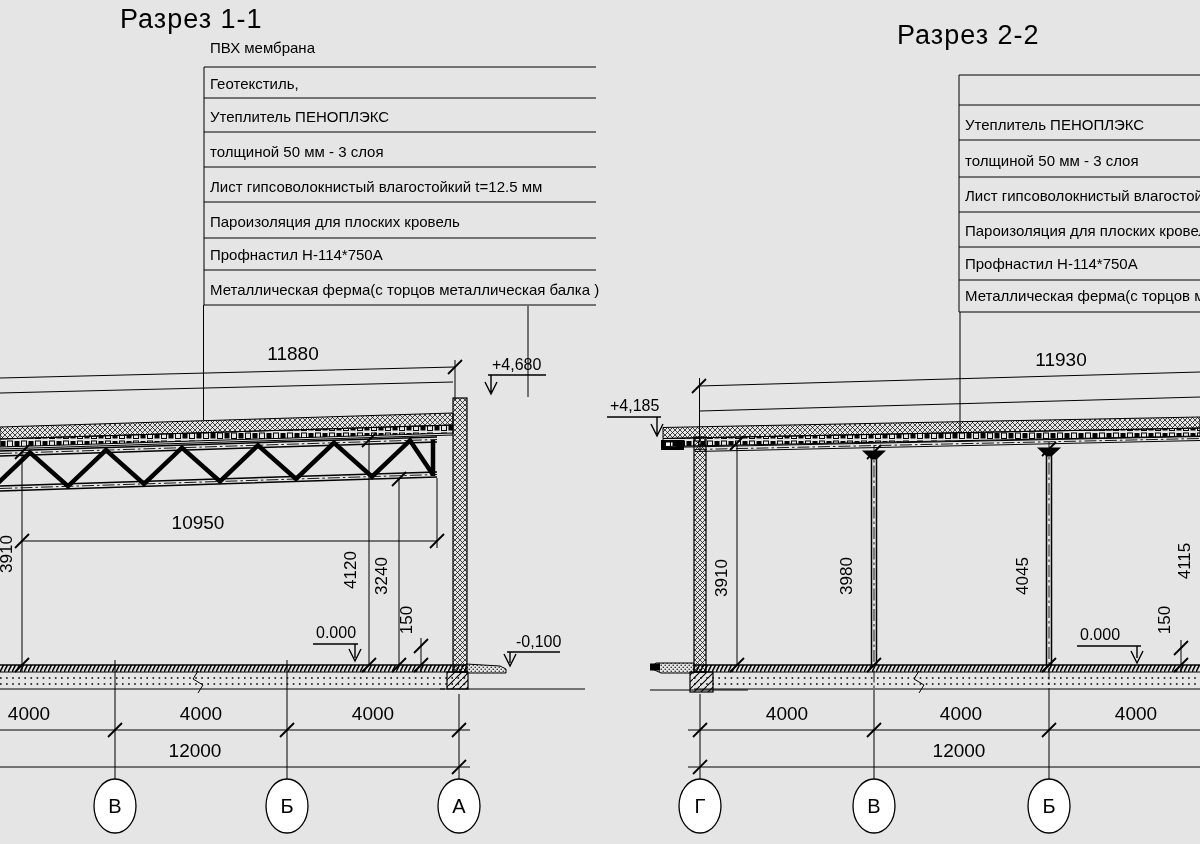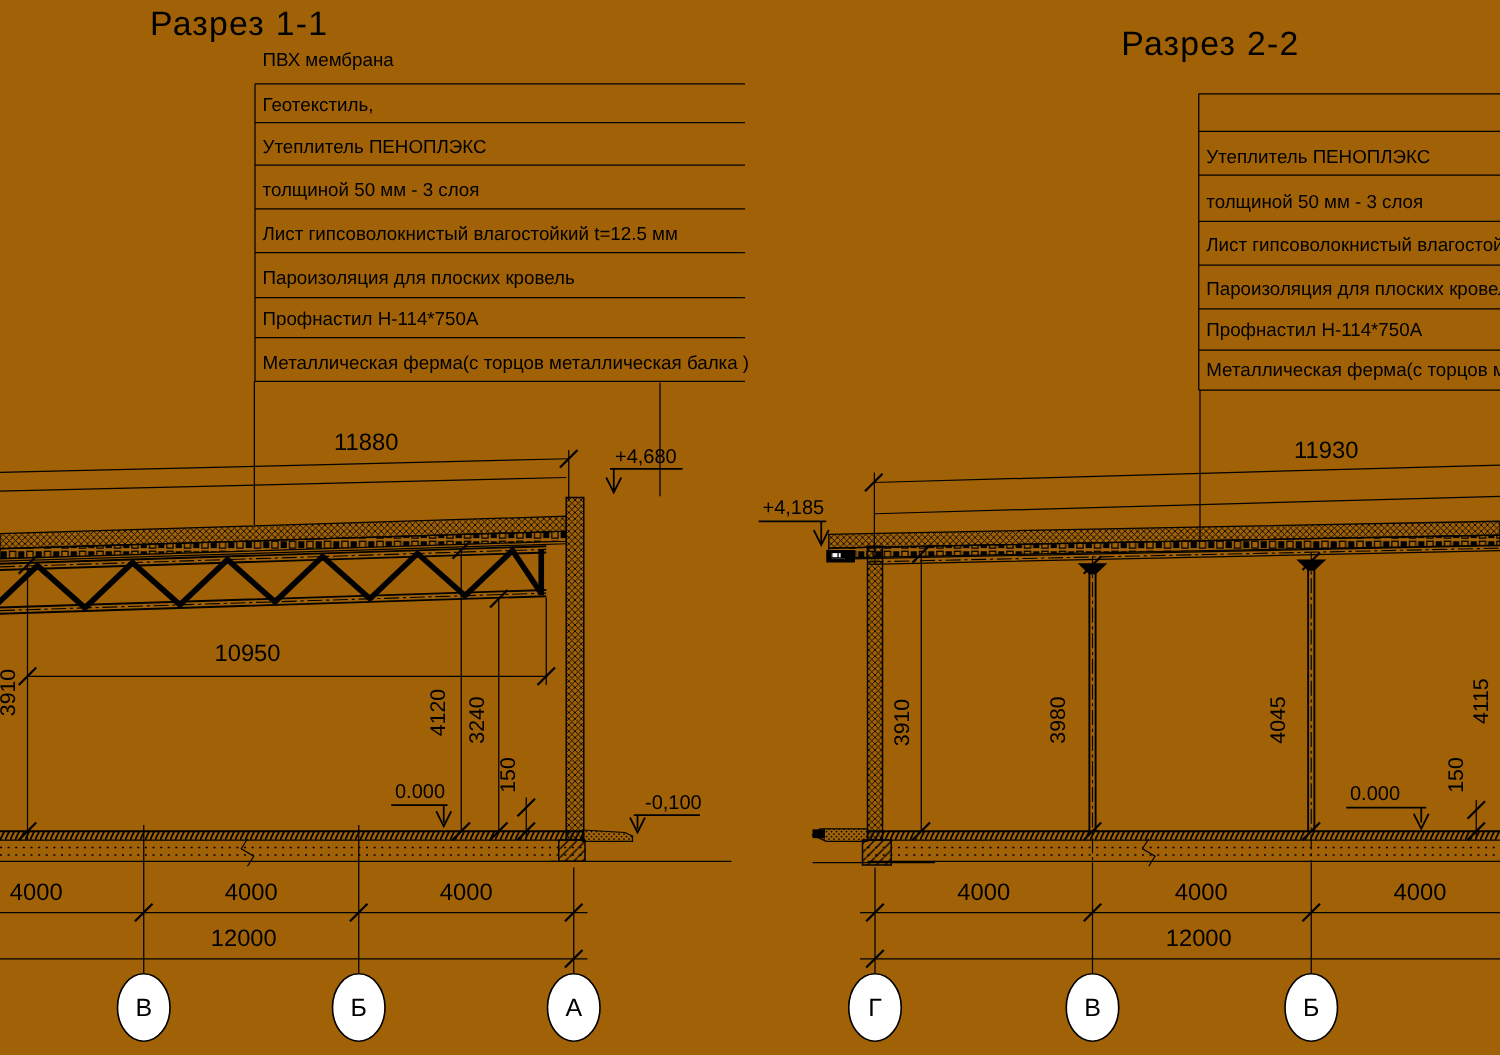--- a/index.html
+++ b/index.html
@@ -1,16 +1,16 @@
 <!DOCTYPE html>
 <html><head>
 <meta charset="utf-8">
 <style>
   html,body{margin:0;padding:0;background:#ffffff;}
-  .page{position:relative;width:1200px;height:844px;background:#a16207;overflow:hidden;
+  .page{position:relative;width:1200px;height:844px;background:#e5e5e5;overflow:hidden;
         font-family:"Liberation Sans",sans-serif;}
   svg{display:block}
   svg text{fill:#000;font-family:"Liberation Sans","DejaVu Sans",sans-serif;}
   .t-title{font-size:27px;letter-spacing:1px;}
   .t-callout{font-size:15px;}
   .t-dim{font-size:19px;}
   .t-dimv{font-size:17px;}
   .t-elev{font-size:16px;}
   .t-axis{font-size:20px;}
   .ln{stroke:#000;stroke-width:1;fill:none;}

